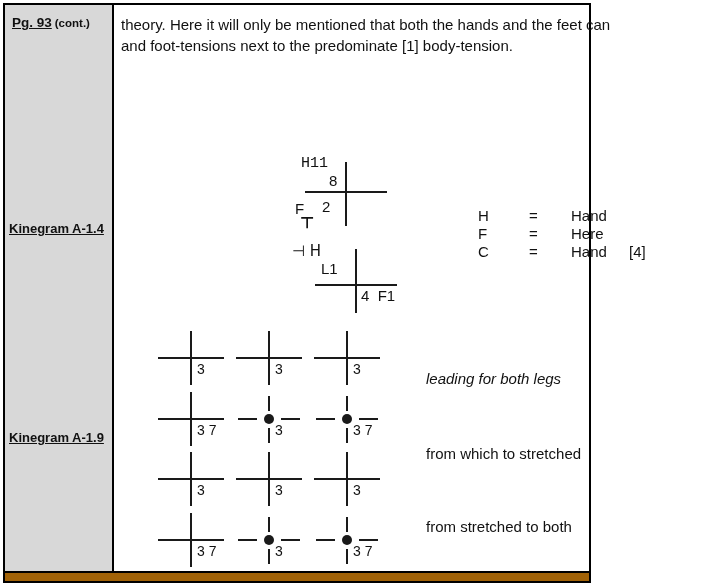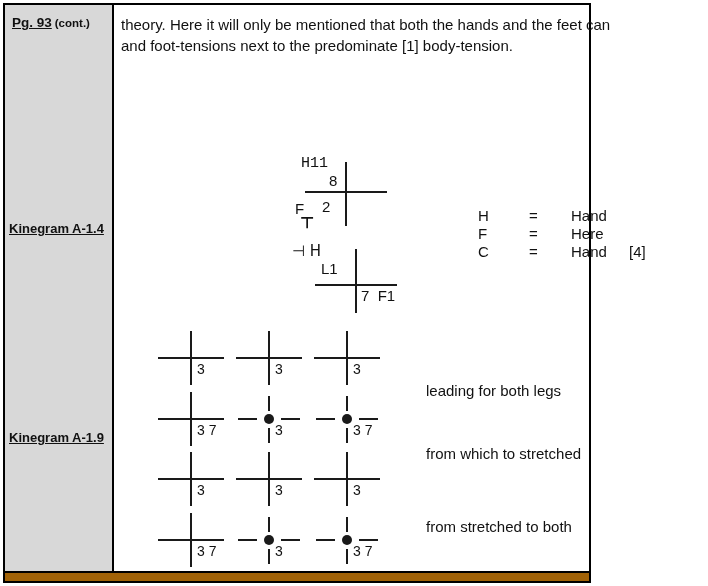--- a/index.html
+++ b/index.html
@@ -72,21 +72,21 @@
         <span class="diag-label" style="left:181px; top:196px;">F</span>
         <span class="diag-label sym" style="left:186px; top:210px; font-size:16px;">⊤</span>
         <span class="diag-label" style="left:208px; top:194px;">2</span>
       </div>
 
       <div>
         <div class="vline" style="left:241px; top:244px; width:2px; height:64px;"></div>
         <div class="hline" style="left:201px; top:279px; width:82px; height:2px;"></div>
         <span class="diag-label sym" style="left:178px; top:239px; font-weight:normal;">⊣ H</span>
         <span class="diag-label" style="left:207px; top:256px;">L1</span>
-        <span class="diag-label" style="left:247px; top:283px;">7  F1</span>
+        <span class="diag-label" style="left:247px; top:283px;">4  F1</span>
       </div>
 
       <div id="legend">
           <span class="legend-cell" style="left: 364px; top: 203px;">H</span>
           <span class="legend-cell" style="left: 415px; top: 203px;">=</span>
           <span class="legend-cell" style="left: 457px; top: 203px;">Hand</span>
           <span class="legend-cell" style="left: 364px; top: 221px;">F</span>
           <span class="legend-cell" style="left: 415px; top: 221px;">=</span>
           <span class="legend-cell" style="left: 457px; top: 221px;">Here</span>
           <span class="legend-cell" style="left: 364px; top: 239px;">C</span>
@@ -140,20 +140,20 @@
           <div class="cross-num" style="position: absolute; left: 161px; top: 539px;">3</div>
           <div class="vline" style="position: absolute; left: 232px; top: 512px; width: 2px; height: 15px;"></div>
           <div class="vline" style="position: absolute; left: 232px; top: 544px; width: 2px; height: 15px;"></div>
           <div class="hline" style="position: absolute; left: 202px; top: 534px; width: 19px; height: 2px;"></div>
           <div class="hline" style="position: absolute; left: 245px; top: 534px; width: 19px; height: 2px;"></div>
           <div class="dot" style="position: absolute; left: 228px; top: 530px; width: 10px; height: 10px;"></div>
           <div class="cross-num" style="position: absolute; left: 239px; top: 539px;">3 7</div>
         </div>
 
       <div id="a19-captions">
-          <div class="a19-caption" style="top: 377px;">leading for both legs</div>
+          <div class="a19-caption" style="top: 365px; font-style: italic;">leading for both legs</div>
           <div class="a19-caption" style="top: 440px;">from which to stretched</div>
           <div class="a19-caption" style="top: 513px;">from stretched to both</div>
         </div>
 
     </div>
   </div>
 </div>
 
 </body></html>

